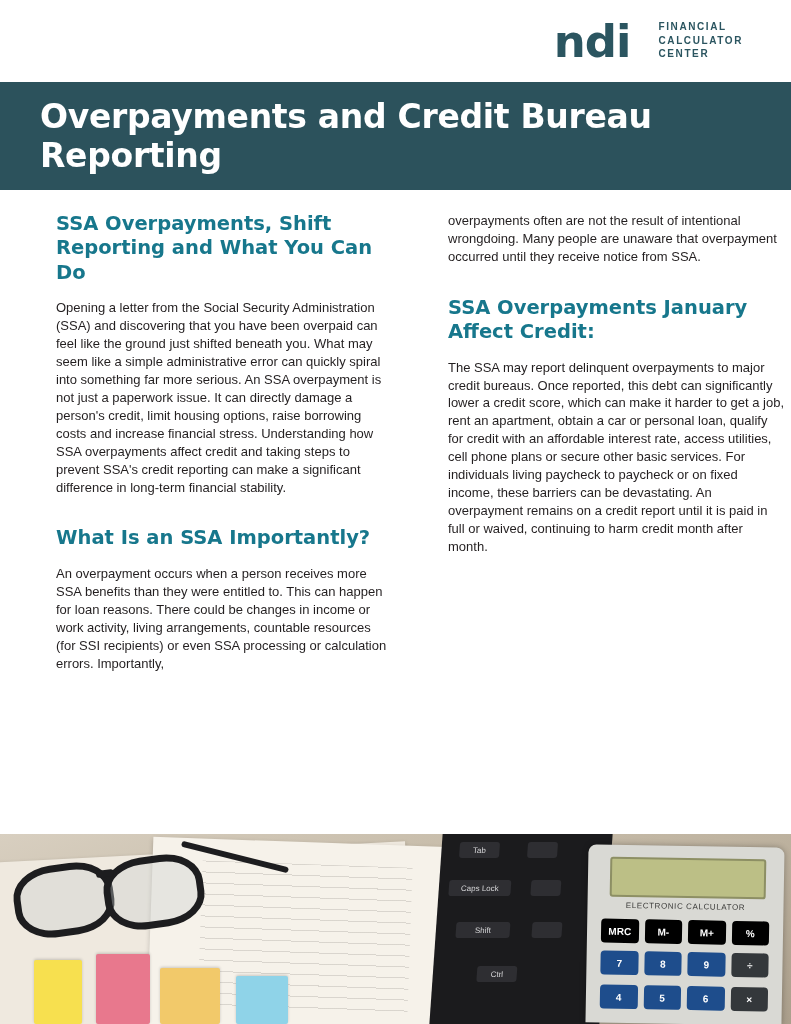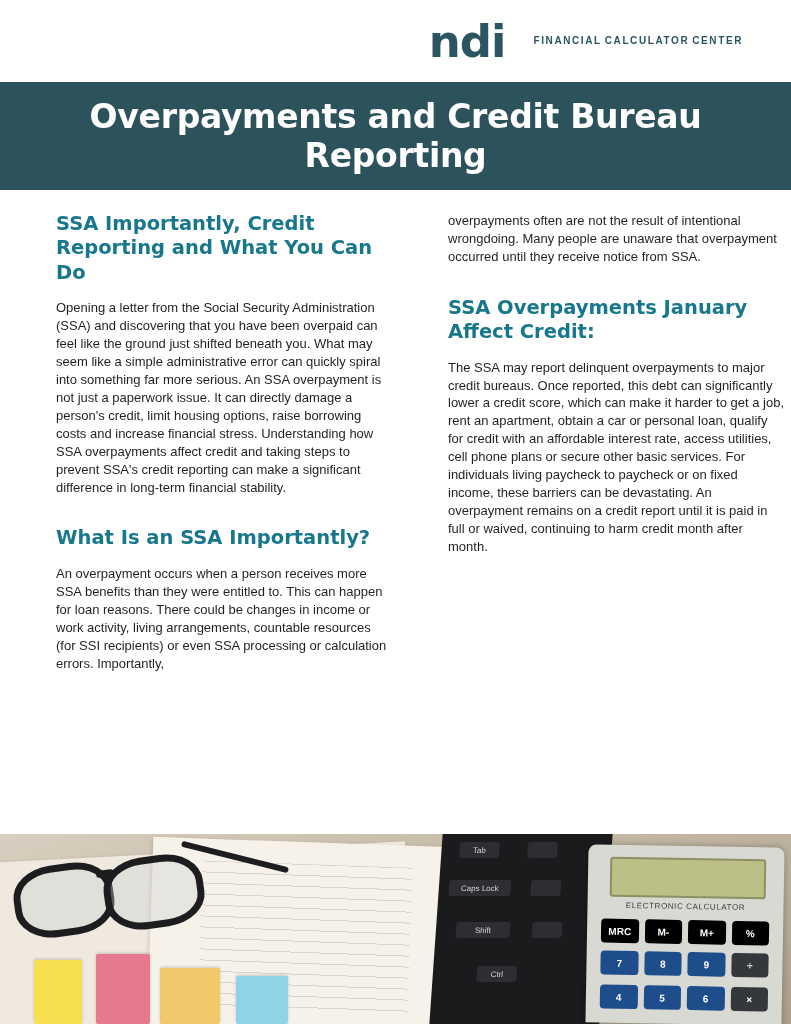--- a/index.html
+++ b/index.html
@@ -41,20 +41,21 @@
     font-family: "DejaVu Sans", sans-serif;
   }
   .logo-divider {
     width: 2px;
     background: #2b5560;
     margin: 2px 0;
   }
   .logo-text {
     padding-left: 12px;
     display: flex;
+    flex-direction: column;
     justify-content: center;
     gap: 3px;
   }
   .logo-text span {
     font-size: 10px;
     letter-spacing: 1.6px;
     color: #2b5560;
     font-weight: 700;
     line-height: 1.05;
   }
@@ -68,21 +69,20 @@
     padding: 0 40px;
     box-sizing: border-box;
   }
   .title-banner h1 {
     margin: 0;
     color: #ffffff;
     font-size: 33px;
     font-weight: 700;
     letter-spacing: -0.3px;
     font-family: "DejaVu Sans", sans-serif;
-    text-align: center;
   }
 
   
   .content {
     display: flex;
     padding: 22px 48px 0 56px;
     box-sizing: border-box;
     gap: 56px;
   }
   .col {
@@ -219,21 +219,21 @@
     </div>
   </div>
 </div>
 
 <div class="title-banner">
   <h1>Overpayments and Credit Bureau Reporting</h1>
 </div>
 
 <div class="content">
   <div class="col left">
-    <h2>SSA Importantly, Credit Reporting and What You Can Do</h2>
+    <h2>SSA Overpayments, Shift Reporting and What You Can Do</h2>
     <p>Opening a letter from the Social Security Administration (SSA) and discovering that you have been overpaid can feel like the ground just shifted beneath you. What may seem like a simple administrative error can quickly spiral into something far more serious. An SSA overpayment is not just a paperwork issue. It can directly damage a person's credit, limit housing options, raise borrowing costs and increase financial stress. Understanding how SSA overpayments affect credit and taking steps to prevent SSA's credit reporting can make a significant difference in long-term financial stability.</p>
     <div class="spacer-14"></div>
     <h2>What Is an SSA Importantly?</h2>
     <p>An overpayment occurs when a person receives more SSA benefits than they were entitled to. This can happen for loan reasons. There could be changes in income or work activity, living arrangements, countable resources (for SSI recipients) or even SSA processing or calculation errors. Importantly,</p>
   </div>
 
   <div class="col right">
     <p>overpayments often are not the result of intentional wrongdoing. Many people are unaware that overpayment occurred until they receive notice from SSA.</p>
     <div class="spacer-14"></div>
     <h2>SSA Overpayments January Affect Credit:</h2>

